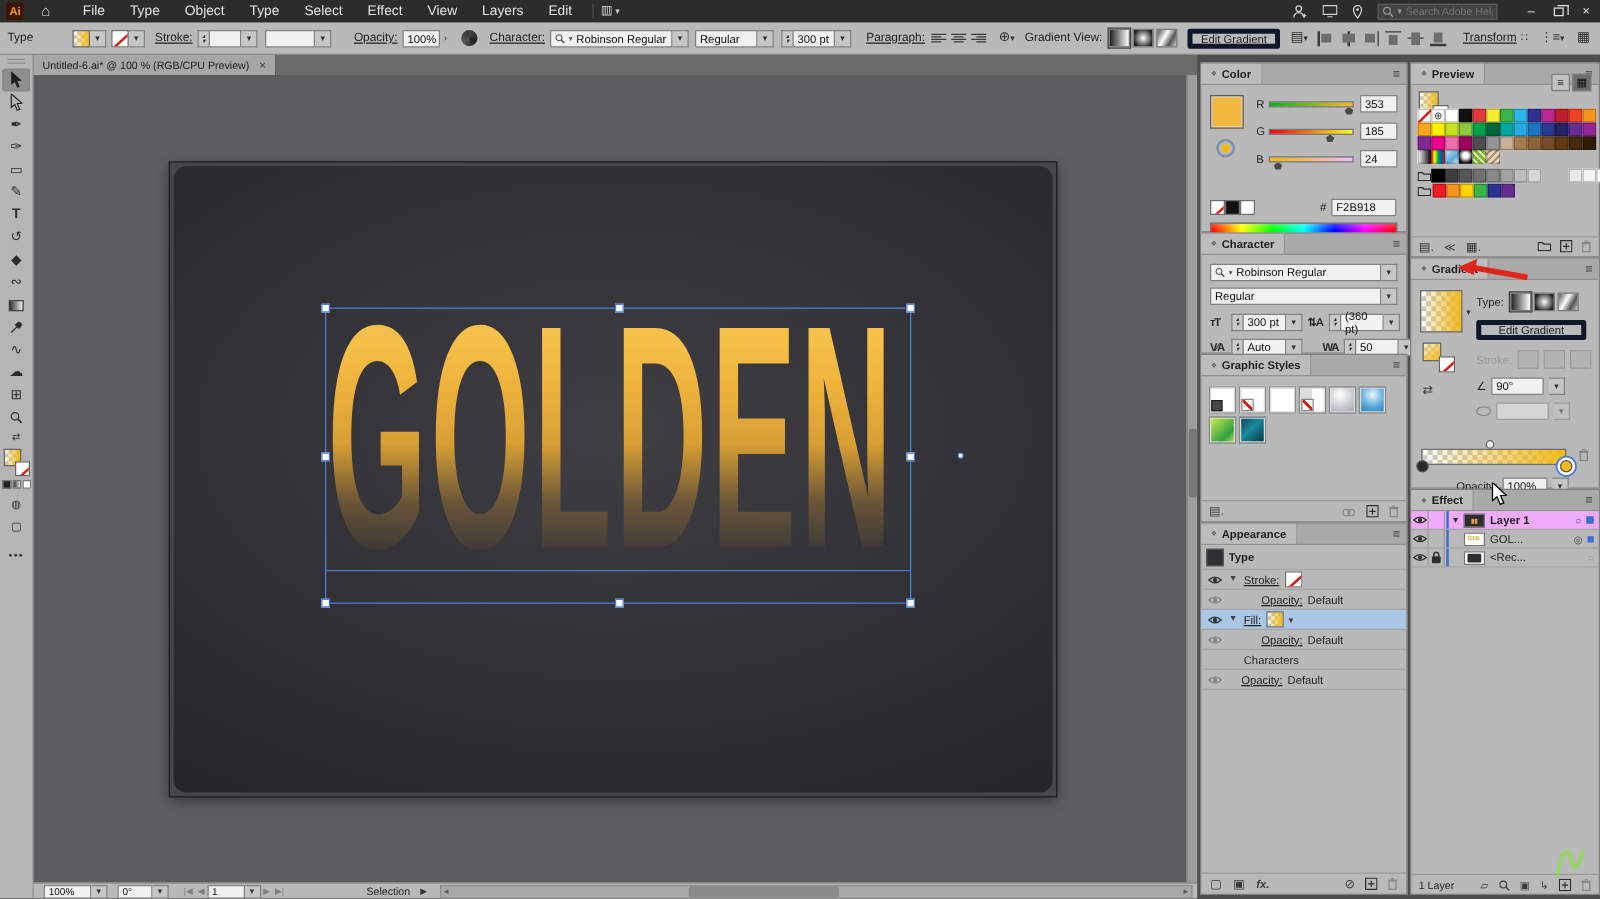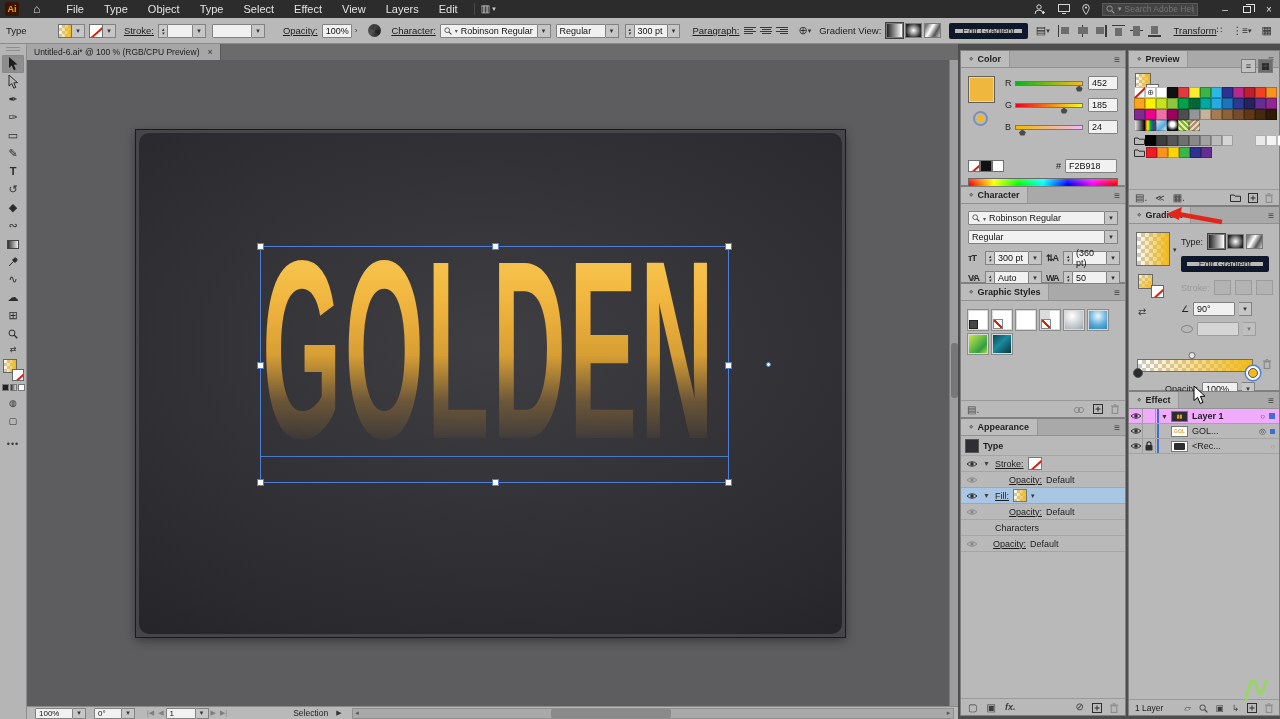--- a/index.html
+++ b/index.html
@@ -45,21 +45,21 @@
   .checkgold{background-image:linear-gradient(90deg,rgba(242,185,24,.05),#f2b918),
     repeating-conic-gradient(#c9c9c9 0 25%,#fff 0 50%);background-size:auto,6px 6px}
   .nonesw{position:relative;background:#fff;overflow:hidden}
   .nonesw::after{content:"";position:absolute;left:-2px;top:5px;width:22px;height:2px;
                  background:#d32011;transform:rotate(-42deg)}
   .gbtn{width:17px;height:15px;border:1px solid #7a7a7a;margin-right:2px;flex:none}
   .gbtn.sel{outline:1px solid #404040}
   .g-lin{background:linear-gradient(90deg,#222,#fff)}
   .g-rad{background:radial-gradient(circle,#fff 0%,#222 80%)}
   .g-free{background:linear-gradient(120deg,#777 10%,#fff 40%,#555 70%,#ccc 100%)}
-  .btn{border:6px solid #0f172a;background:#b9b9b9;border-radius:2px;height:16px;
+  .btn{border:4px solid #0f172a;background:#b9b9b9;border-radius:2px;height:16px;
        display:flex;align-items:center;padding:0 7px;font-size:9px;color:#1c1c1c}
   .bars{width:12px;height:10px;display:flex;flex-direction:column;justify-content:space-between;
         padding:1px 0;margin-right:4px}
   .bars i{display:block;height:1.5px;background:#3a3a3a}
   .al-l i:nth-child(2),.al-l i:nth-child(4){width:70%}
   .al-c i:nth-child(2),.al-c i:nth-child(4){width:70%;margin:0 auto}
   .al-r i:nth-child(2),.al-r i:nth-child(4){width:70%;margin-left:auto}
   .alibox{width:13px;height:12px;position:relative;margin-right:5px}
   .alibox::before{content:"";position:absolute;background:#3a3a3a}
   .alibox::after{content:"";position:absolute;background:#6d6d6d}
@@ -615,21 +615,21 @@
     <div class="pbody" style="height:117px">
       <span class="bigfill" style="background: rgb(240, 183, 62);"></span>
       <span class="strokeproxy">
           <i></i>
         </span>
       <div class="chrow" style="top:8px">
         <span class="cl">R</span>
         <span class="sltrack" style="background: linear-gradient(90deg, rgb(0, 185, 24), rgb(255, 185, 24));">
             <span class="sthumb" style="left: 95%;"></span>
           </span>
-        <span class="inp">452</span>
+        <span class="inp">353</span>
       </div>
       <div class="chrow" style="top:30px">
         <span class="cl">G</span>
         <span class="sltrack" style="background: linear-gradient(90deg, rgb(242, 0, 24), rgb(242, 255, 24));">
             <span class="sthumb" style="left: 72%;"></span>
           </span>
         <span class="inp">185</span>
       </div>
       <div class="chrow" style="top:52px">
         <span class="cl">B</span>
@@ -694,21 +694,21 @@
       </div>
       <div class="crow" style="top:67px;width:74px">
         <span class="cicon">V⁄A</span>
         <span class="stp">
             <i>▴</i>
             <i>▾</i>
           </span>
           <span class="inp" style="flex:1">Auto</span>
           <span class="dd">▾</span>
       </div>
-      <div class="crow" style="left:85px;top:67px;width:74px;right:auto">
+      <div class="crow" style="left:97px;top:67px;width:74px;right:auto">
         <span class="cicon">WA</span>
         <span class="stp">
             <i>▴</i>
             <i>▾</i>
           </span>
           <span class="inp" style="flex:1">50</span>
           <span class="dd">▾</span>
       </div>
     </div>
   </div>

